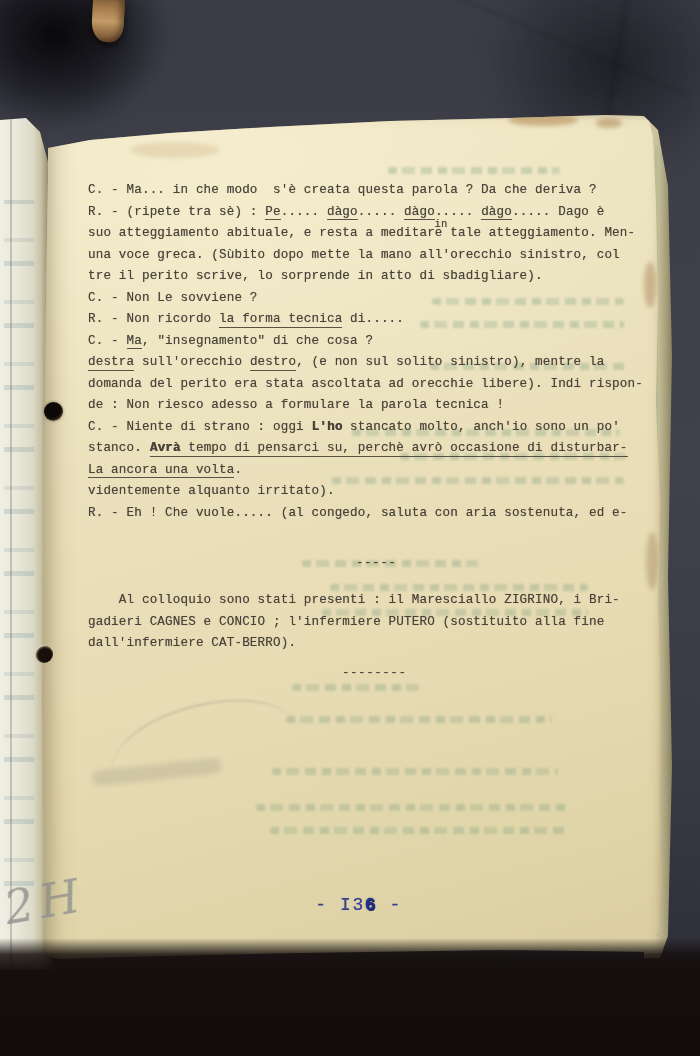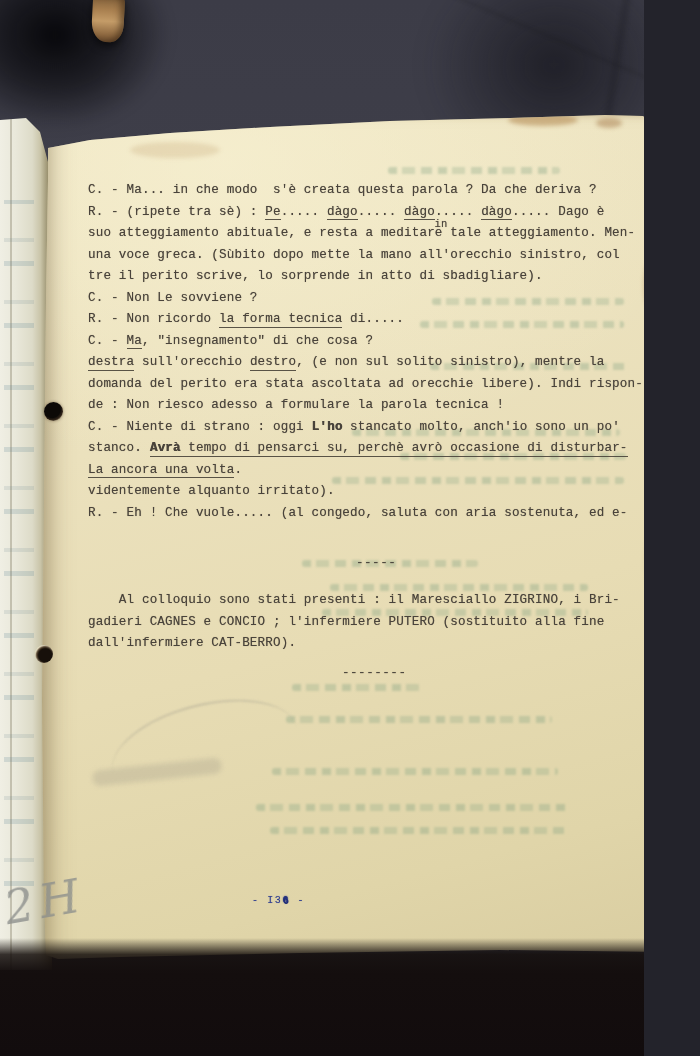--- a/index.html
+++ b/index.html
@@ -1,17 +1,17 @@
 <!DOCTYPE html>
 <html><head>
 <meta charset="utf-8">
 <style>
   html,body{margin:0;padding:0;background:#23232b;}
   .scene{
-    position:relative; width:644px; height:1056px; overflow:hidden;
+    position:relative; width:700px; height:1056px; overflow:hidden;
     background:linear-gradient(180deg,#3c3c47 0%,#41414c 45%,#3a3a45 72%,#31313b 88%,#2a2a33 100%);
     font-family:"Liberation Mono", monospace;
   }
   
   .shadow-tl{position:absolute;left:-60px;top:-60px;width:230px;height:190px;
     background:radial-gradient(closest-side, rgba(5,5,8,.95), rgba(5,5,8,.55) 55%, transparent 100%);
     filter:blur(6px);}
   .shadow-tr{position:absolute;right:-40px;top:-50px;width:260px;height:230px;
     background:radial-gradient(closest-side, rgba(12,12,18,.6), transparent 100%);filter:blur(10px);}
   .crease-1{position:absolute;left:598px;top:-10px;width:3px;height:360px;
@@ -57,22 +57,22 @@
   
   .typed{position:absolute;color:#49433b;font-size:12.6px;line-height:21.5px;letter-spacing:.15px;
     text-shadow:0 0 .7px rgba(70,60,45,.55);}
   .line{white-space:pre;height:21.5px;}
   .line .u{border-bottom:1.3px solid rgba(72,66,56,.9);padding-bottom:.5px;}
   .line .b{font-weight:700;text-shadow:.5px 0 0 currentColor;}
   .line .sup{display:inline-block;width:0;overflow:visible;transform:translate(-8px,-9px);
     font-size:10.5px;border:none;}
   .divider{position:absolute;color:#49433b;font-size:12.6px;letter-spacing:.5px;
     text-shadow:0 0 .7px rgba(70,60,45,.5);}
-  .page-number{position:absolute;left:212px;top:783px;width:150px;text-align:left;
-    color:#33418f;font-size:10px;letter-spacing:1.6px;text-shadow:0 0 .8px rgba(45,60,150,.6);}
+  .page-number{position:absolute;left:212px;top:783px;width:150px;text-align:right;
+    color:#33418f;font-size:18px;letter-spacing:1.6px;text-shadow:0 0 .8px rgba(45,60,150,.6);}
   .pn-heavy{font-weight:700;color:#22307e;text-shadow:0 0 1.6px #22307e,.6px .6px 0 #1a2870;}
   
   .bleed{position:absolute;height:7px;border-radius:3px;filter:blur(1.1px);opacity:.8;
     background:repeating-linear-gradient(90deg, rgba(122,158,126,.42) 0 9px, transparent 9px 14px,
       rgba(122,158,126,.32) 14px 27px, transparent 27px 33px, rgba(122,158,126,.38) 33px 44px, transparent 44px 50px);}
   .pencil-arc{position:absolute;left:70px;top:592px;width:190px;height:90px;border-radius:50%;
     border-top:2.5px solid rgba(150,148,135,.4);transform:rotate(-14deg);filter:blur(1px);}
   .pencil-smudge{position:absolute;left:52px;top:652px;width:130px;height:16px;border-radius:8px;
     background:rgba(130,128,118,.22);filter:blur(2.5px);transform:rotate(-6deg);}
   

